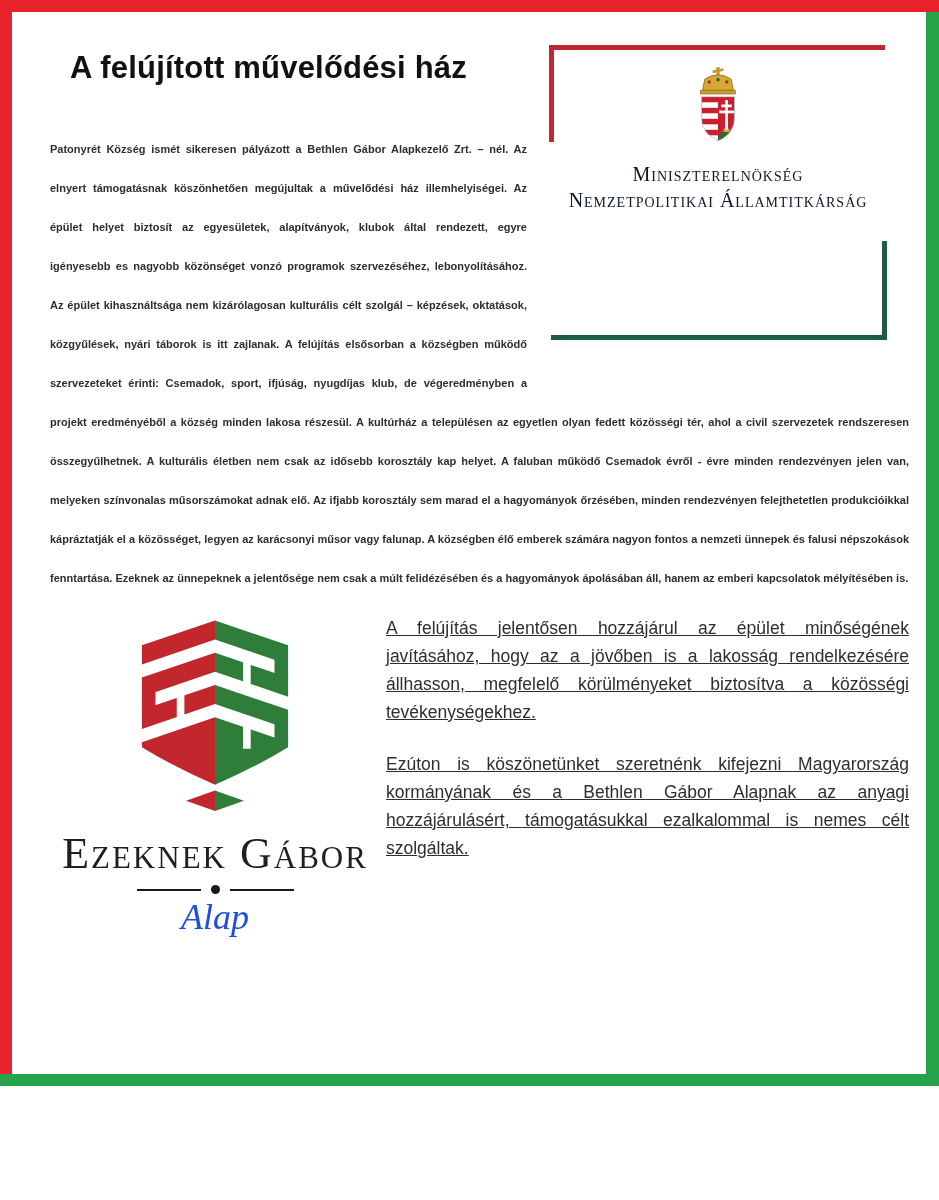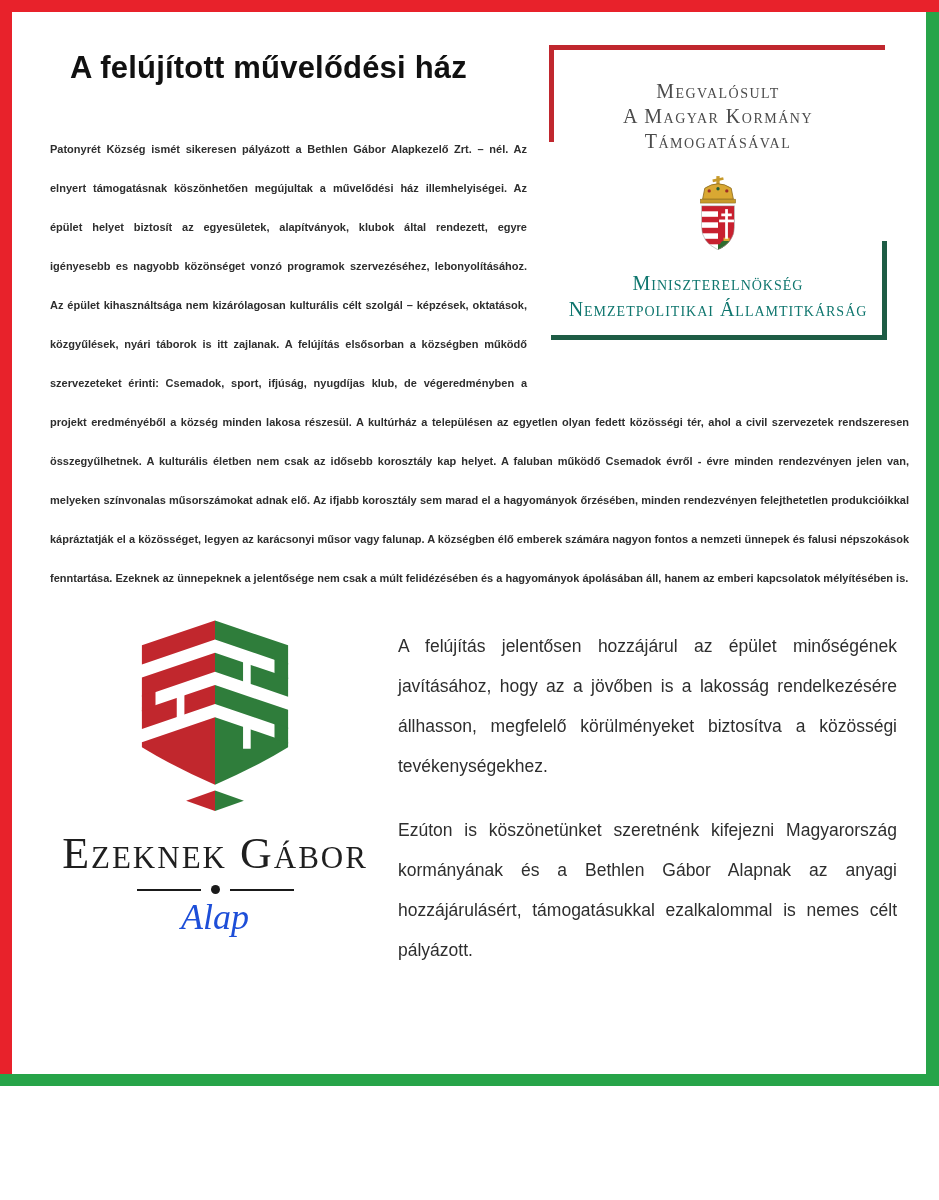--- a/index.html
+++ b/index.html
@@ -45,21 +45,21 @@
     font-family:"Liberation Serif","DejaVu Serif",serif;
     font-variant:small-caps;
     font-size:20px; line-height:25px; letter-spacing:1.5px;
     color:#4b4b4b;
   }
   .gov-arms { margin:22px auto 8px; display:block; }
   .gov-org {
     font-family:"Liberation Serif","DejaVu Serif",serif;
     font-variant:small-caps;
     font-size:20px; line-height:26px; letter-spacing:1px;
-    color:#0f766e; white-space:nowrap;
+    color:#0f172a; white-space:nowrap;
   }
 
   
   .body-text {
     margin:44px 0 0 0;
     font-size:11px; line-height:39px; color:#2e2e2e;
     text-align:justify;
     font-weight:bold;
   }
   .float-spacer { float:right; width:382px; height:246px; }
@@ -76,46 +76,42 @@
   }
   .bga-divider { display:flex; align-items:center; justify-content:center; margin:6px 0 2px; }
   .bga-divider .seg { width:64px; height:2px; background:#1a1a1a; }
   .bga-divider .dot { width:9px; height:9px; border-radius:50%; background:#1a1a1a; margin:0 10px; }
   .bga-sub {
     font-family:"Liberation Serif","DejaVu Serif",serif;
     font-style:italic; font-size:36px; color:#1d4ed8;
   }
   .footer-text { flex:1; margin-left:6px; padding-top:6px; }
   .footer-text p {
-    margin:12px; font-size:17.5px; line-height:40px; color:#2e2e2e;
+    margin:0; font-size:17.5px; line-height:28px; color:#2e2e2e;
     text-align:justify;
+    text-decoration:underline;
   }
   .footer-text p + p { margin-top:24px; }
 </style>
 </head>
 <body>
 
 <div class="page">
   <div class="border-top"></div>
   <div class="border-left"></div>
   <div class="border-right"></div>
   <div class="border-bottom"></div>
 
   <div class="content">
 
     <h1 class="page-title">A felújított művelődési ház</h1>
 
     <div class="gov-box">
       <div class="gov-frame-red"></div>
       <div class="gov-frame-green"></div>
-      <div class="gov-support">
-        <div>Megvalósult</div>
-        <div>A Magyar Kormány</div>
-        <div>Támogatásával</div>
-      </div>
       <svg class="gov-arms" width="66" height="86" viewBox="0 0 120 156" preserveAspectRatio="xMidYMid meet">
         <defs>
           <clipPath id="armsL">
               <rect x="0" y="0" width="60" height="156"></rect>
             </clipPath>
           <clipPath id="armsR">
               <rect x="60" y="0" width="60" height="156"></rect>
             </clipPath>
           <clipPath id="shieldClip">
               <path d="M30,54 h60 v38 q0,28 -30,42 q-30,-14 -30,-42 Z"></path>
@@ -200,18 +196,18 @@
         <div class="bga-wordmark">Ezeknek Gábor</div>
         <div class="bga-divider">
           <span class="seg"></span>
           <span class="dot"></span>
           <span class="seg"></span>
         </div>
         <div class="bga-sub">Alap</div>
       </div>
       <div class="footer-text">
         <p>A felújítás jelentősen hozzájárul az épület minőségének javításához, hogy az a jövőben is a lakosság rendelkezésére állhasson, megfelelő körülményeket biztosítva a közösségi tevékenységekhez.</p>
-        <p>Ezúton is köszönetünket szeretnénk kifejezni Magyarország kormányának és a Bethlen Gábor Alapnak az anyagi hozzájárulásért, támogatásukkal ezalkalommal is nemes célt pályázott.</p>
+        <p>Ezúton is köszönetünket szeretnénk kifejezni Magyarország kormányának és a Bethlen Gábor Alapnak az anyagi hozzájárulásért, támogatásukkal ezalkalommal is nemes célt szolgáltak.</p>
       </div>
     </div>
 
   </div>
 </div>
 
 </body></html>

